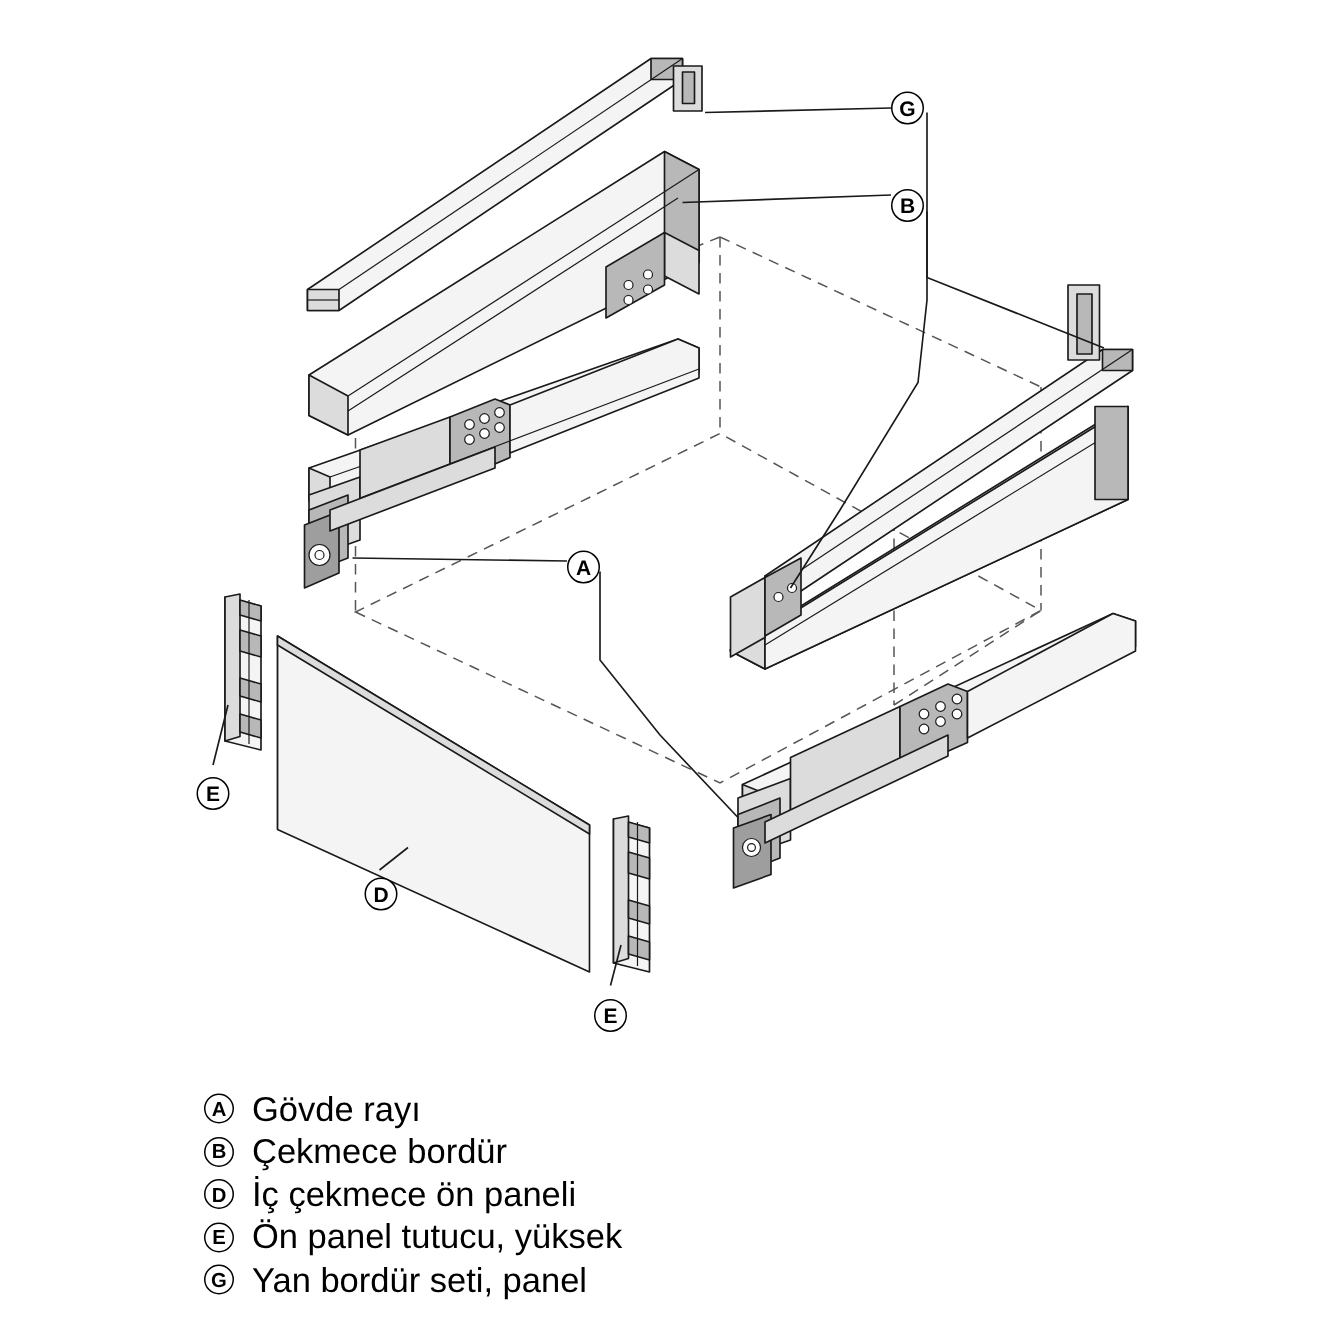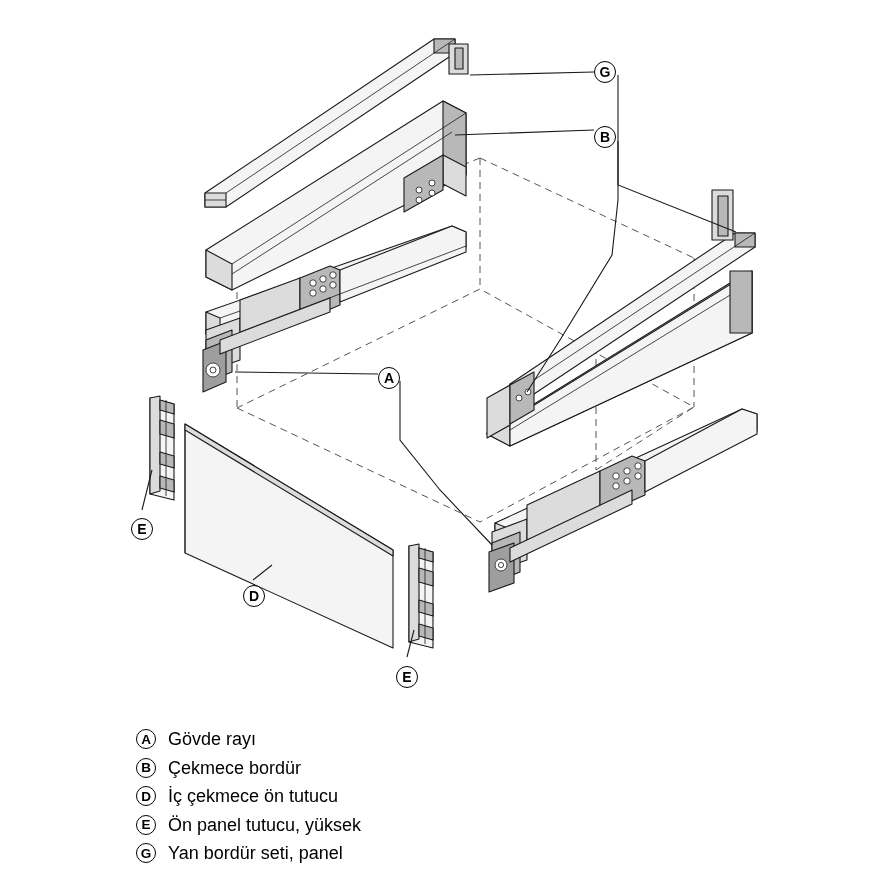--- a/index.html
+++ b/index.html
@@ -54,21 +54,21 @@
     border-radius: 50%;
     display: flex;
     align-items: center;
     justify-content: center;
     font-size: 13.5px;
     font-weight: bold;
     line-height: 1;
     box-sizing: border-box;
   }
   .legend-label {
-    font-size: 18px;
+    font-size: 23px;
     margin-left: 9px;
     white-space: nowrap;
     line-height: 1;
   }
   .callout-circle {
     position: absolute;
     width: 22px;
     height: 22px;
     border: 1.4px solid #000;
     border-radius: 50%;
@@ -276,21 +276,21 @@
           </div>
       </div>
       <div class="legend-label">Çekmece bordür</div>
     </div>
     <div class="legend-row">
       <div class="legend-key">
         <div class="circle">
             <span>D</span>
           </div>
       </div>
-      <div class="legend-label">İç çekmece ön tutucu</div>
+      <div class="legend-label">İç çekmece ön paneli</div>
     </div>
     <div class="legend-row">
       <div class="legend-key">
         <div class="circle">
             <span>E</span>
           </div>
       </div>
       <div class="legend-label">Ön panel tutucu, yüksek</div>
     </div>
     <div class="legend-row">

